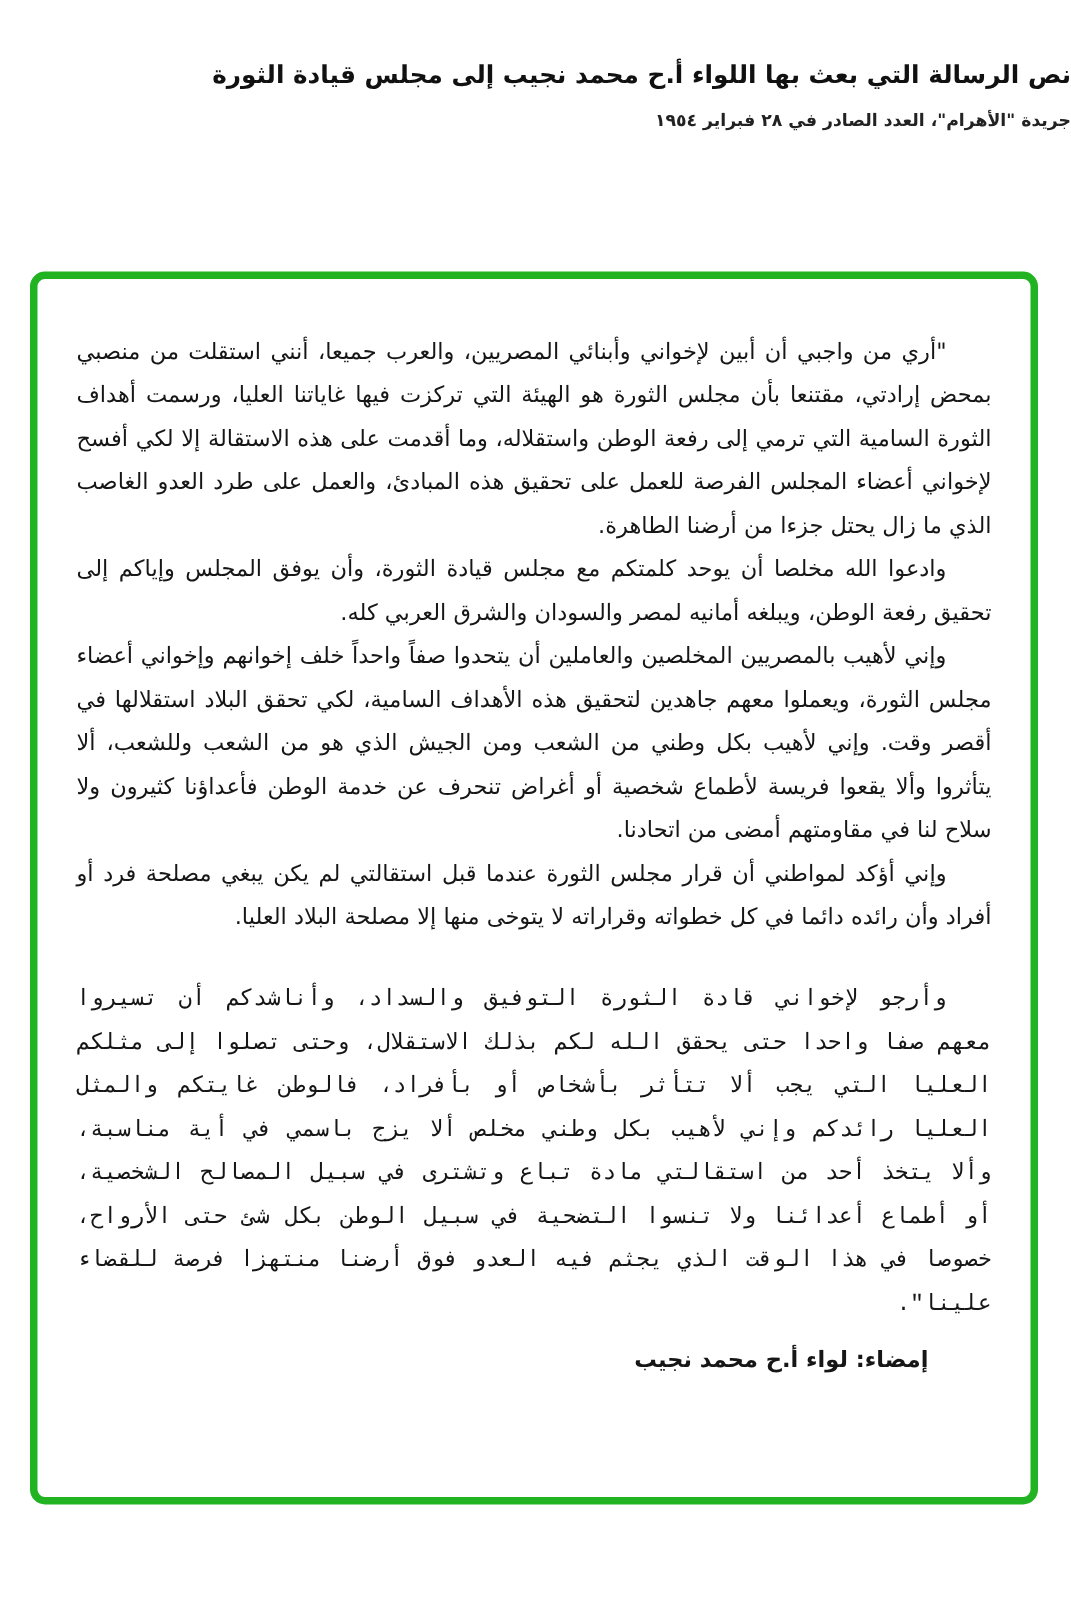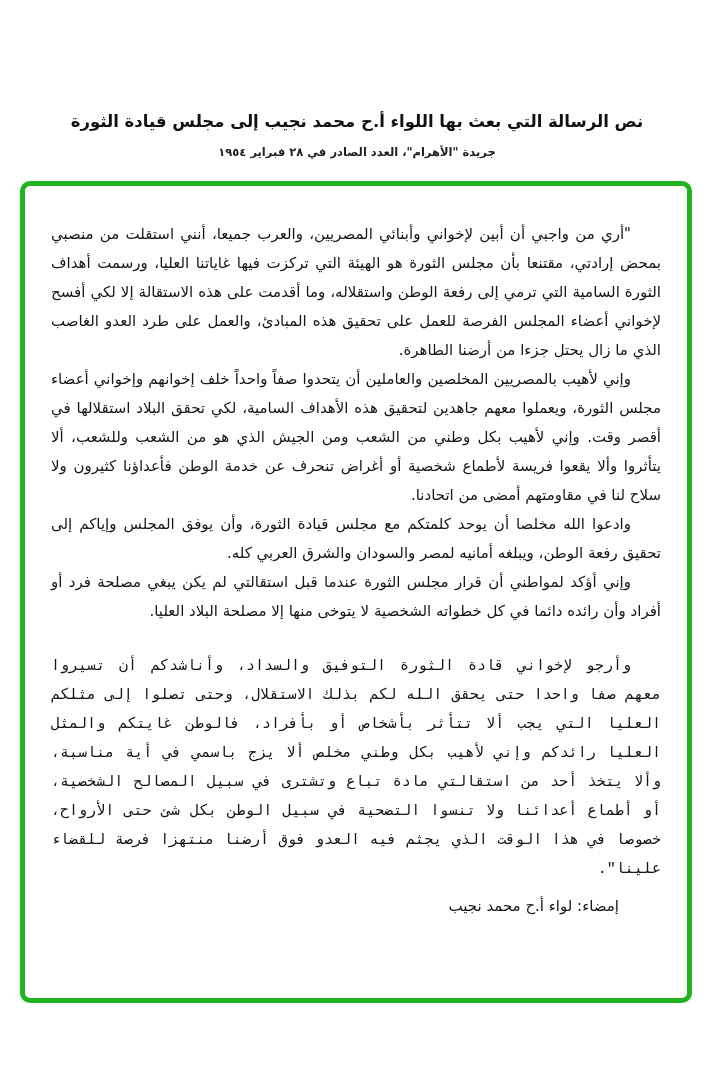--- a/index.html
+++ b/index.html
@@ -10,22 +10,22 @@
   }
   .page {
     position: relative;
     width: 714px;
     height: 1081px;
     background: #ffffff;
     overflow: hidden;
     direction: rtl;
   }
   .doc-header {
-    text-align: center;
-    padding-top: 112px;
+    text-align: right;
+    padding-top: 40px;
   }
   .doc-title {
     font-size: 16.5px;
     font-weight: bold;
     color: #111111;
     margin: 0 0 14px 0;
     letter-spacing: 0.2px;
   }
   .doc-subtitle {
     font-size: 11.5px;
@@ -58,37 +58,37 @@
     text-indent: 30px;
   }
   .letter-body p.gap-before {
     margin-top: 26px;
     font-family: Liberation Mono, monospace;
   }
   .signature-line {
     margin-top: 8px !important;
     text-indent: 0 !important;
     padding-right: 42px;
-    font-weight: normal;
+    font-weight: bold;
   }
 </style>
 </head>
 <body>
 
 <div class="page">
 
   <div class="doc-header">
     <h1 class="doc-title">نص الرسالة التي بعث بها اللواء أ.ح محمد نجيب إلى مجلس قيادة الثورة</h1>
     <div class="doc-subtitle">جريدة "الأهرام"، العدد الصادر في ٢٨ فبراير ١٩٥٤</div>
   </div>
 
   <div class="letter-frame">
     <div class="letter-body">
       <p>"أري من واجبي أن أبين لإخواني وأبنائي المصريين، والعرب جميعا، أنني استقلت من منصبي بمحض إرادتي، مقتنعا بأن مجلس الثورة هو الهيئة التي تركزت فيها غاياتنا العليا، ورسمت أهداف الثورة السامية التي ترمي إلى رفعة الوطن واستقلاله، وما أقدمت على هذه الاستقالة إلا لكي أفسح لإخواني أعضاء المجلس الفرصة للعمل على تحقيق هذه المبادئ، والعمل على طرد العدو الغاصب الذي ما زال يحتل جزءا من أرضنا الطاهرة.</p>
+      <p>وادعوا الله مخلصا أن يوحد كلمتكم مع مجلس قيادة الثورة، وأن يوفق المجلس وإياكم إلى تحقيق رفعة الوطن، ويبلغه أمانيه لمصر والسودان والشرق العربي كله.</p>
       <p>وإني لأهيب بالمصريين المخلصين والعاملين أن يتحدوا صفاً واحداً خلف إخوانهم وإخواني أعضاء مجلس الثورة، ويعملوا معهم جاهدين لتحقيق هذه الأهداف السامية، لكي تحقق البلاد استقلالها في أقصر وقت. وإني لأهيب بكل وطني من الشعب ومن الجيش الذي هو من الشعب وللشعب، ألا يتأثروا وألا يقعوا فريسة لأطماع شخصية أو أغراض تنحرف عن خدمة الوطن فأعداؤنا كثيرون ولا سلاح لنا في مقاومتهم أمضى من اتحادنا.</p>
-      <p>وادعوا الله مخلصا أن يوحد كلمتكم مع مجلس قيادة الثورة، وأن يوفق المجلس وإياكم إلى تحقيق رفعة الوطن، ويبلغه أمانيه لمصر والسودان والشرق العربي كله.</p>
-      <p>وإني أؤكد لمواطني أن قرار مجلس الثورة عندما قبل استقالتي لم يكن يبغي مصلحة فرد أو أفراد وأن رائده دائما في كل خطواته الشخصية لا يتوخى منها إلا مصلحة البلاد العليا.</p>
+      <p>وإني أؤكد لمواطني أن قرار مجلس الثورة عندما قبل استقالتي لم يكن يبغي مصلحة فرد أو أفراد وأن رائده دائما في كل خطواته وقراراته لا يتوخى منها إلا مصلحة البلاد العليا.</p>
       <p class="gap-before">وأرجو لإخواني قادة الثورة التوفيق والسداد، وأناشدكم أن تسيروا معهم صفا واحدا حتى يحقق الله لكم بذلك الاستقلال، وحتى تصلوا إلى مثلكم العليا التي يجب ألا تتأثر بأشخاص أو بأفراد، فالوطن غايتكم والمثل العليا رائدكم وإني لأهيب بكل وطني مخلص ألا يزج باسمي في أية مناسبة، وألا يتخذ أحد من استقالتي مادة تباع وتشترى في سبيل المصالح الشخصية، أو أطماع أعدائنا ولا تنسوا التضحية في سبيل الوطن بكل شئ حتى الأرواح، خصوصا في هذا الوقت الذي يجثم فيه العدو فوق أرضنا منتهزا فرصة للقضاء علينا".</p>
       <p class="signature-line">إمضاء:  لواء أ.ح محمد نجيب</p>
     </div>
   </div>
 
 </div>
 
 </body></html>

